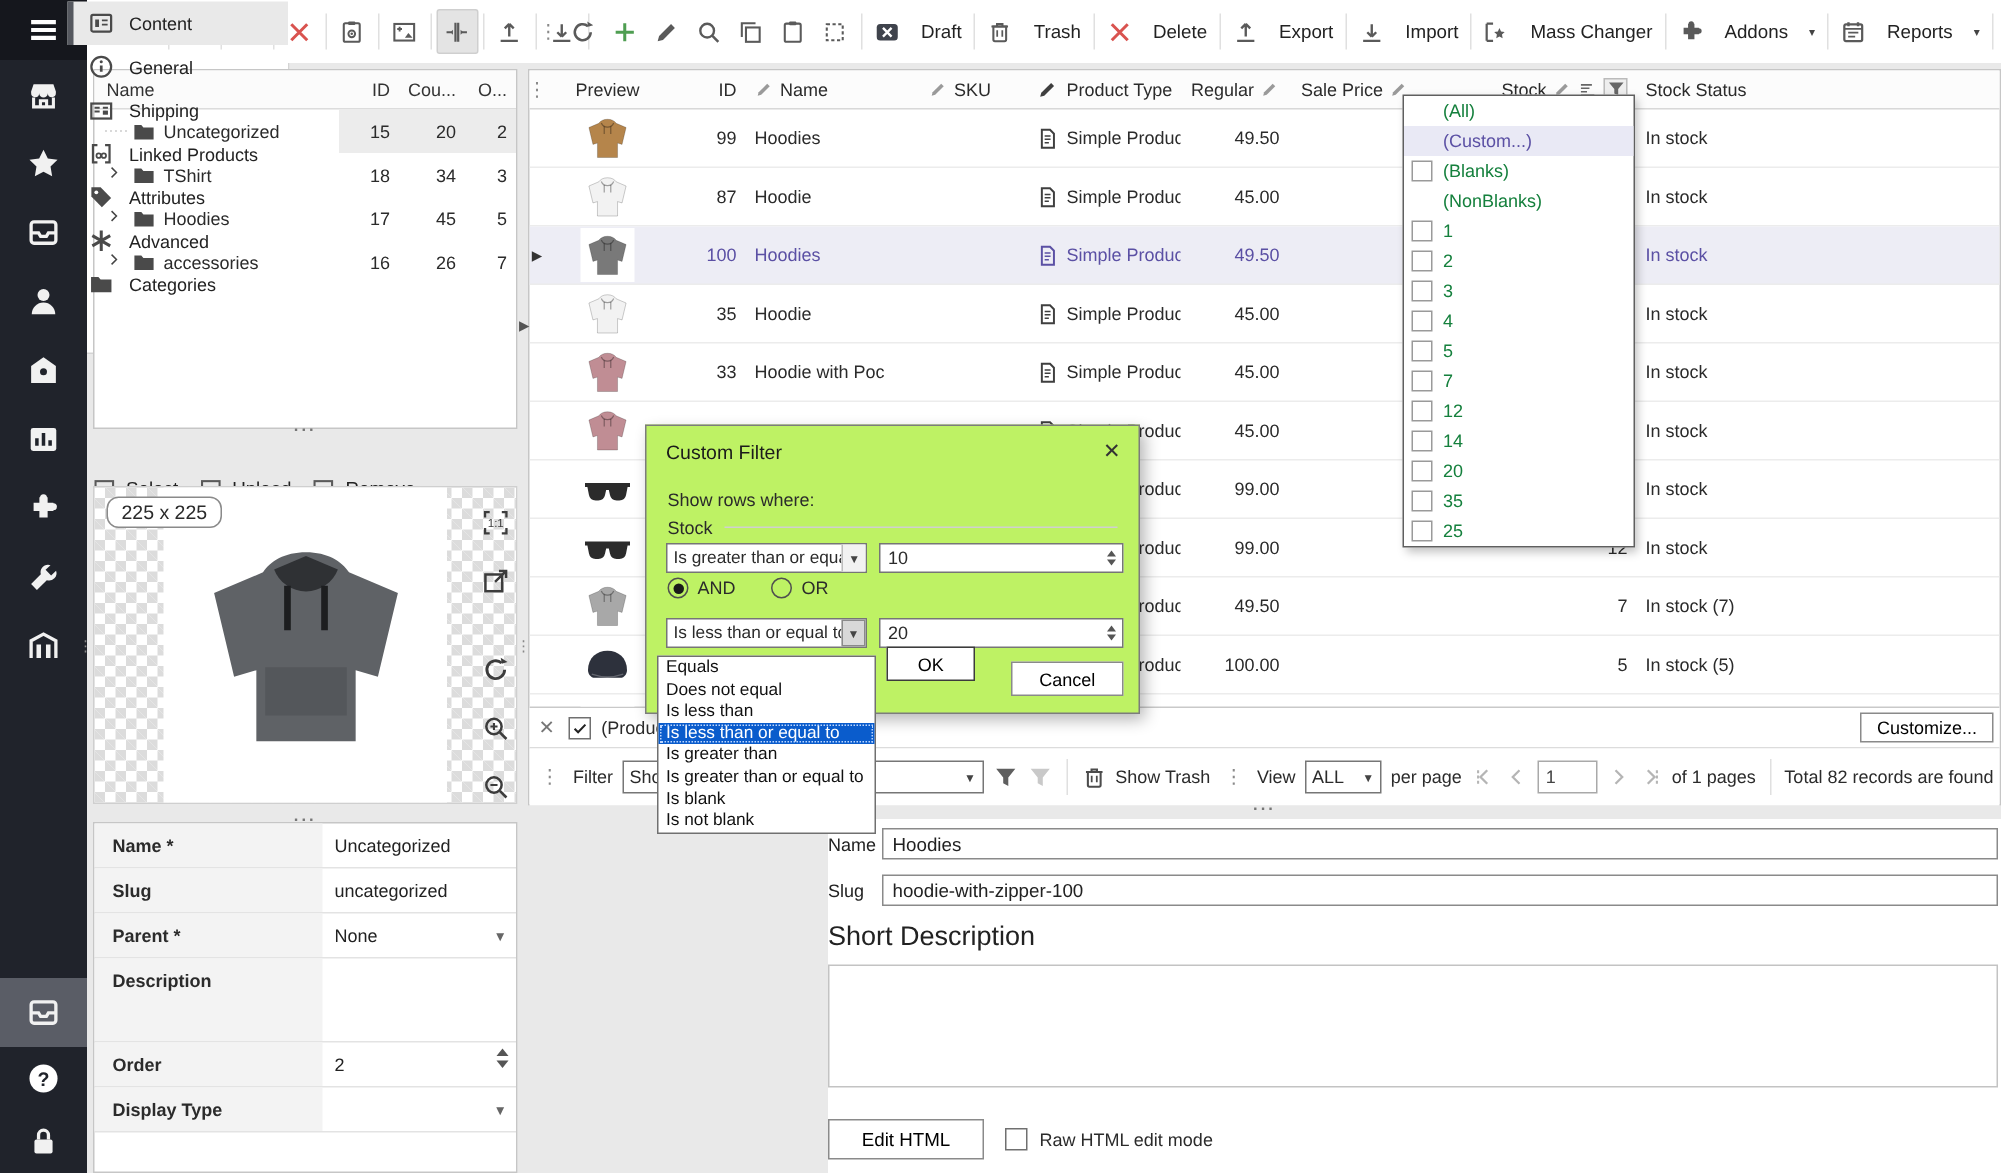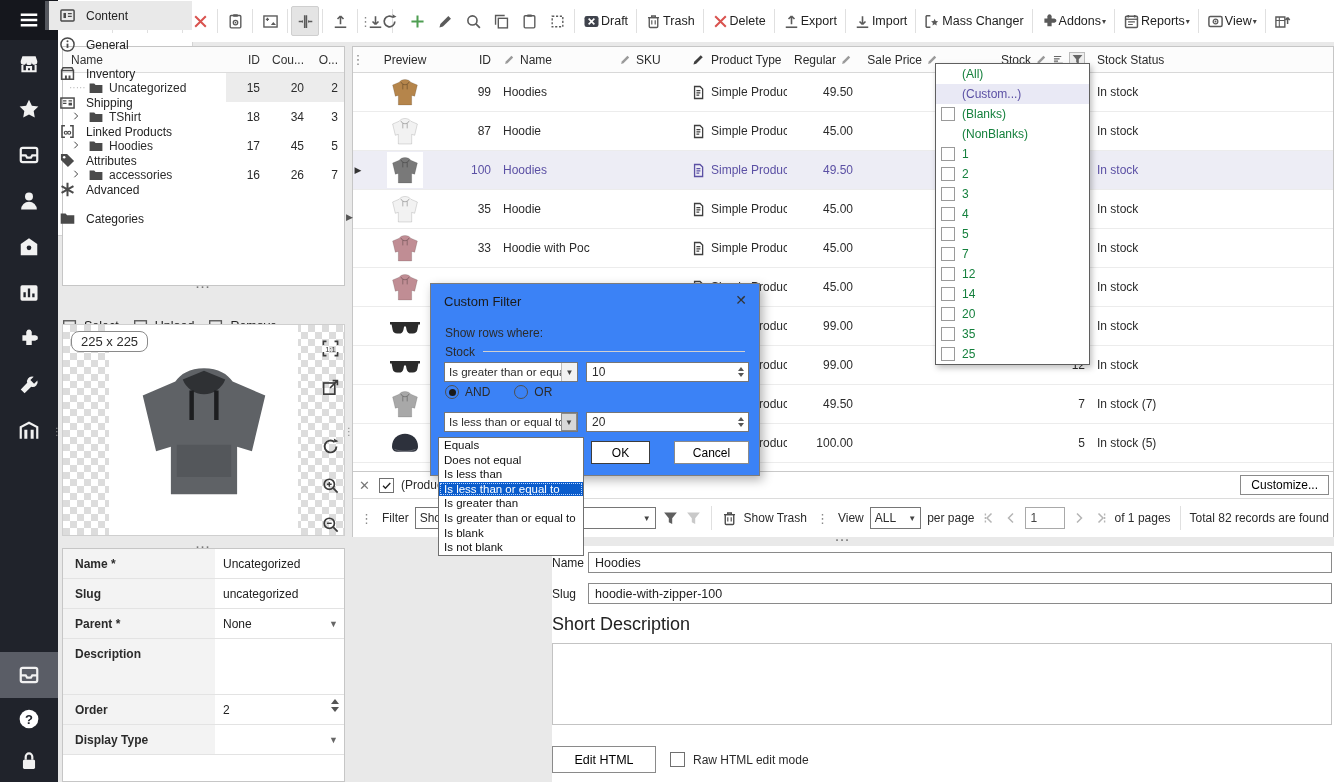--- a/index.html
+++ b/index.html
@@ -16,21 +16,21 @@
   .sb-item.sel { background:#5a5d66; }
   .sb-bottom { margin-top:auto; display:flex; flex-direction:column; }
   .sb-bottom .sb-item { height:42px; }
   .sb-bottom .sb-item:first-child { height:46px; }
 
   
   .topbar { position:absolute; left:58px; top:0; width:1276px; height:42px; background:#fff; display:flex; align-items:center; }
   .tb { display:flex; align-items:center; height:100%; }
   .tb1 { width:292px; padding-left:4px; }
   .tb2 { padding-left:6px; flex:1; }
-  .tbtn { height:30px; min-width:28px; padding:0 4px; display:flex; align-items:center; justify-content:center; gap:1px; color:#222; cursor:pointer; border:1px solid transparent; border-radius:2px; white-space:nowrap; font-size:12.5px; }
+  .tbtn { height:30px; min-width:28px; padding:0 4px; display:flex; align-items:center; gap:14px; color:#222; cursor:pointer; border:1px solid transparent; border-radius:2px; white-space:nowrap; font-size:12.5px; }
   .tbtn.active { background:#e4e4e4; border-color:#cfcfcf; }
   .tbtn .ic { width:17px; height:17px; color:#5a5a5a; }
   .tbtn .ic.green { color:#4f9e52; }
   .tbtn .ic.red { color:#d9534f; }
   .tbtn .ic.dark { color:#3f434c; }
   .kebab { color:#8a8a8a; font-size:13px; padding:0 3px; letter-spacing:0; cursor:pointer; }
   .vsep { width:1px; height:24px; background:#e0e0e0; margin:0 3px; flex:none; }
   .caret { font-size:8px; color:#444; }
 
   .ic { display:inline-flex; flex:none; }
@@ -141,40 +141,40 @@
   .pf-btn { border:1px solid #8a8a8a; background:#fff; width:104px; height:27px; font-size:12.5px; cursor:pointer; font-family:inherit; }
   .pf-chk { display:flex; align-items:center; gap:8px; cursor:pointer; }
 
   
   .stock-menu { position:absolute; left:935px; top:63px; width:155px; background:#fff; border:1px solid #5f5f5f; box-shadow:2px 3px 6px rgba(0,0,0,.25); z-index:30; }
   .sm-item { height:20px; display:flex; align-items:center; position:relative; padding-left:26px; font-size:12px; cursor:pointer; color:#15803d; }
   .sm-item.hl { background:#e9e9f5; color:#5b50a4; }
   .sm-item .cbx { position:absolute; left:5px; width:14px; height:14px; border-color:#9a9a9a; }
 
   
-  .dialog { position:absolute; left:430px; top:283px; width:330px; height:193px; background:#3b82f6; border:1px solid #7c7c7c; box-shadow:3px 4px 10px rgba(0,0,0,.3); z-index:20; }
+  .dialog { position:absolute; left:430px; top:283px; width:330px; height:193px; background:#bef264; border:1px solid #7c7c7c; box-shadow:3px 4px 10px rgba(0,0,0,.3); z-index:20; }
   .dlg-title { position:absolute; left:13px; top:10px; font-size:13px; color:#1b1b1b; }
   .dlg-close { position:absolute; right:12px; top:8px; font-size:14px; color:#333; cursor:pointer; }
   .dlg-prompt { position:absolute; left:14px; top:42px; }
   .dlg-field { position:absolute; left:14px; top:61px; }
   .dlg-line { position:absolute; left:52px; right:14px; top:67px; height:1px; background:#d0d0d0; }
   .dcombo { position:absolute; left:13px; width:134px; height:20px; border:1px solid #767676; display:flex; align-items:center; background:#fff; font-size:11.5px; cursor:pointer; }
   .dcombo .txt { flex:1; padding-left:4px; overflow:hidden; white-space:nowrap; }
   .dcombo .dbtn { width:16px; height:100%; border-left:1px solid #bdbdbd; display:flex; align-items:center; justify-content:center; font-size:8px; color:#444; background:#f2f2f2; }
   .dcombo.pressed .dbtn { background:#d8d8d8; border:1px solid #8a8a8a; }
   .dspin { position:absolute; left:155px; width:163px; height:20px; border:1px solid #767676; display:flex; align-items:center; background:#fff; }
   .dspin .txt { flex:1; padding-left:5px; }
   .dspin .arrows { display:flex; flex-direction:column; gap:2px; padding-right:4px; }
   .dspin .tri-up,.dspin .tri-dn { border-left-width:3.5px; border-right-width:3.5px; border-bottom-width:4px; border-top-width:4px; }
   .radio { display:flex; align-items:center; gap:6px; cursor:pointer; }
   .rdot { width:14px; height:14px; border:1px solid #4f4f4f; border-radius:50%; display:flex; align-items:center; justify-content:center; }
   .rdot.on::after { content:""; width:7px; height:7px; border-radius:50%; background:#1a1a1a; }
   .dlg-radios { position:absolute; left:14px; top:101px; display:flex; gap:24px; }
   .dlg-btn { position:absolute; height:23px; border:1px solid #8a8a8a; background:#fff; font-size:12px; font-family:inherit; cursor:pointer; }
-  .dlg-btn.ok { left:160px; top:157px; width:59px; border:1px solid #3c3c3c; box-shadow:inset 0 0 0 1px #fff; }
+  .dlg-btn.ok { left:160px; top:147px; width:59px; border:1px solid #3c3c3c; box-shadow:inset 0 0 0 1px #fff; }
   .dlg-btn.cancel { left:243px; top:157px; width:75px; }
 
   
   .cond-list { position:absolute; left:438px; top:437px; width:146px; background:#fff; border:1px solid #707070; z-index:40; font-size:11.5px; }
   .cl-item { height:14.6px; line-height:14.6px; padding-left:5px; white-space:nowrap; cursor:pointer; color:#111; }
   .cl-item.sel { background:#0a5ccc; color:#fff; outline:1px dotted #bcd6ff; outline-offset:-2px; }
 
   .grid-resize-arrow { position:absolute; left:346px; top:212px; color:#555; font-size:9px; z-index:5; }
 </style>
 </head>
@@ -1199,30 +1199,20 @@
           <circle cx="8" cy="8" r="6.2" fill="none" stroke="currentColor" stroke-width="1.4"></circle>
           <path d="M8 7.2v4" stroke="currentColor" stroke-width="1.7"></path>
           <circle cx="8" cy="4.9" r="0.95" fill="currentColor"></circle>
         </svg>
       </span>
       <span>General</span>
     </div>
     <div class="tab">
       <span class="ic ">
         <svg viewBox="0 0 16 16">
-          <path d="M2.4 5.2L3.8 2.6h8.4l1.4 2.6" fill="none" stroke="currentColor" stroke-width="1.4"></path>
-          <rect x="2.4" y="5.2" width="11.2" height="8.2" fill="none" stroke="currentColor" stroke-width="1.4"></rect>
-          <path d="M5.6 9.8h1.8v3.6H5.6zM9 9.8h1.8v3.6H9z" fill="currentColor"></path>
-        </svg>
-      </span>
-      <span>Inventory</span>
-    </div>
-    <div class="tab">
-      <span class="ic ">
-        <svg viewBox="0 0 16 16">
           <rect x="1.8" y="3.8" width="12.4" height="9.4" fill="none" stroke="currentColor" stroke-width="1.4"></rect>
           <path d="M3.8 6.4h3.2M3.8 8.8h3.2M9 6.4h3.2" stroke="currentColor" stroke-width="1.2"></path>
           <rect x="9" y="8.2" width="3.2" height="2.6" fill="currentColor"></rect>
         </svg>
       </span>
       <span>Shipping</span>
     </div>
     <div class="tab">
       <span class="ic ">
         <svg viewBox="0 0 16 16">

